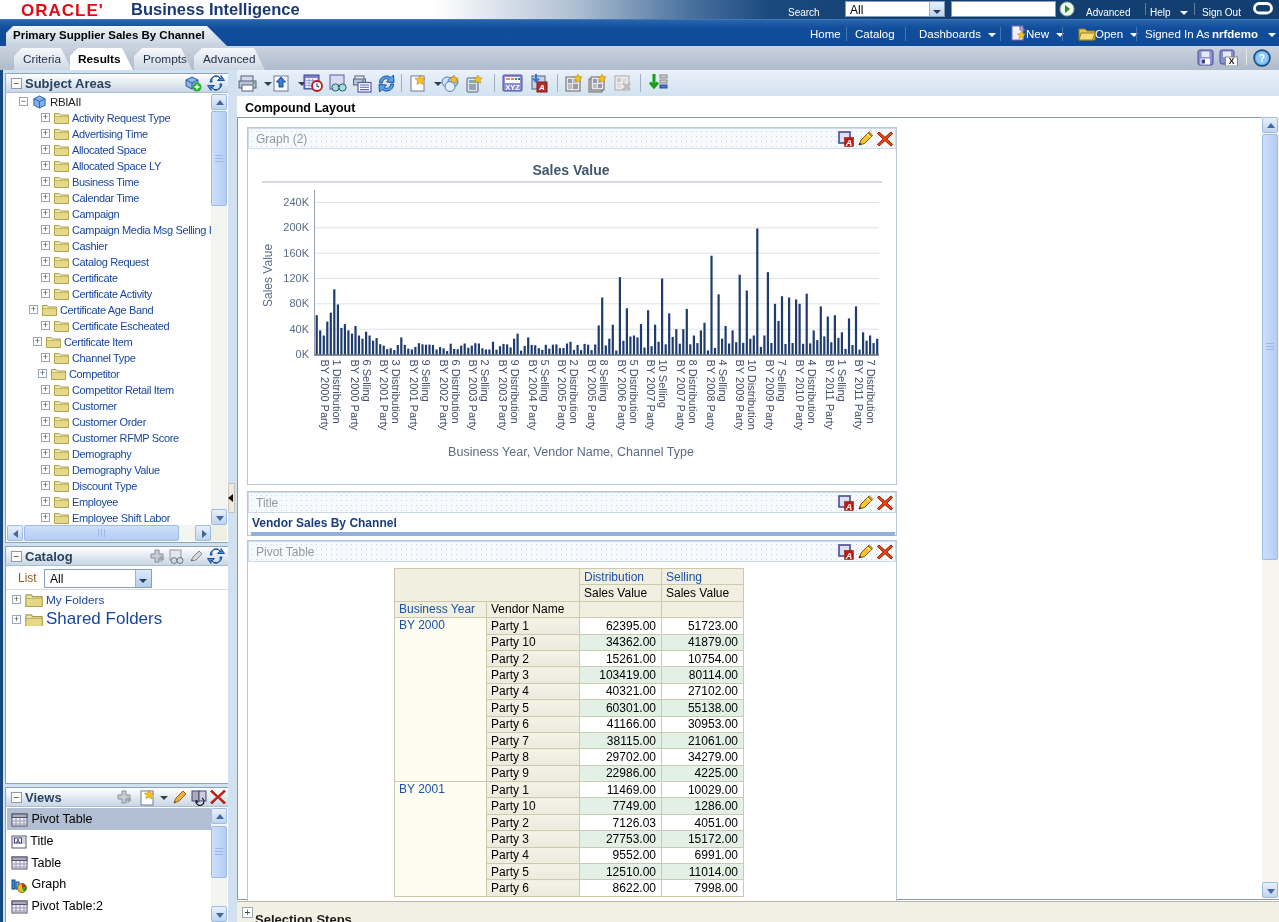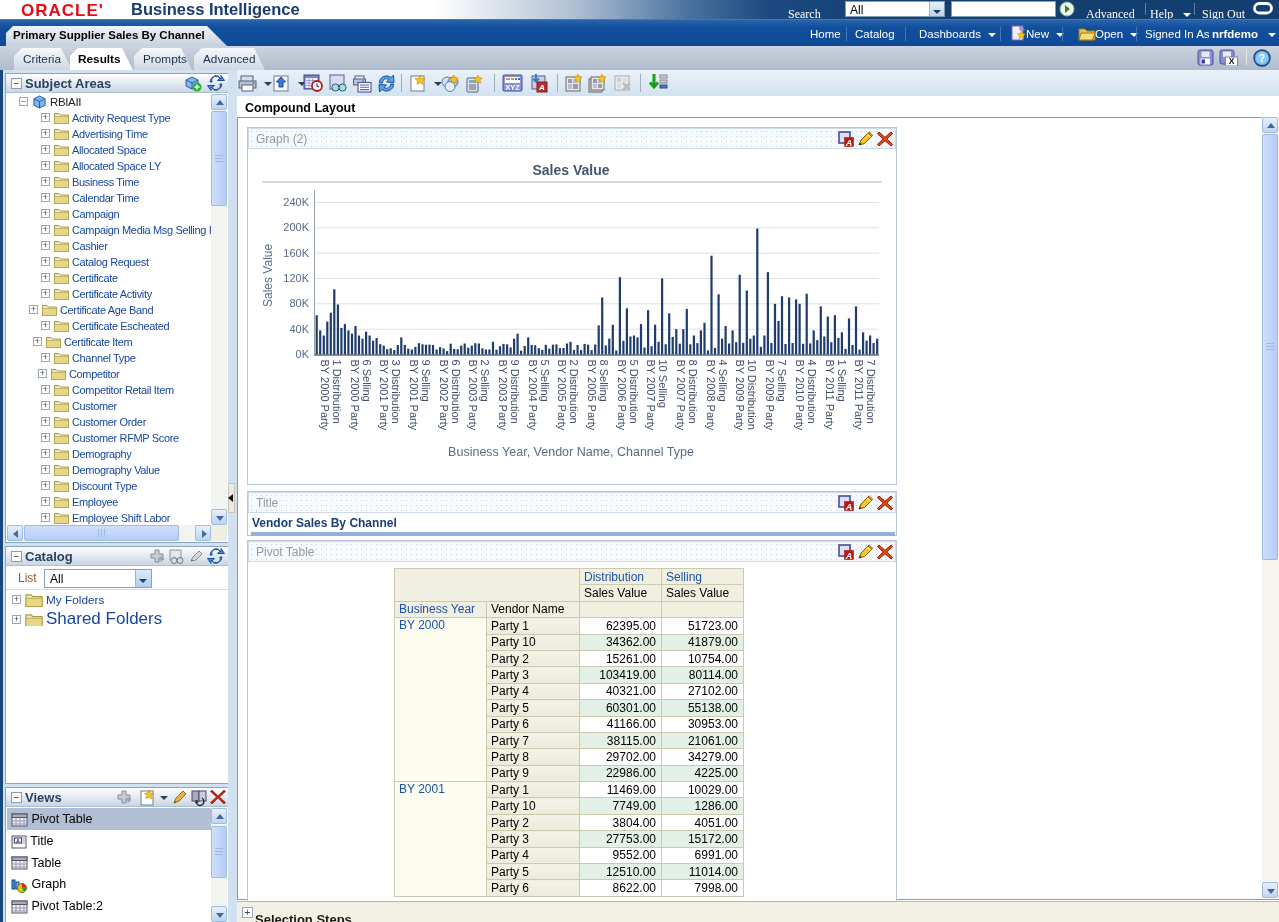--- a/index.html
+++ b/index.html
@@ -3,21 +3,21 @@
 * { margin:0; padding:0; box-sizing:border-box; }
 body { width:1279px; height:922px; overflow:hidden; position:relative; background:#fff;
   font-family:"Liberation Sans", sans-serif; font-size:12px; }
 .abs { position:absolute; }
 
 
 #r1 { left:0; top:0; width:1279px; height:19px;
  background:linear-gradient(to right,#fff 0%,#fff 34%,#aebfd3 45%,#49719e 54%,#1c4a80 60%,#133e70 70%,#133e70 100%); }
 #r1 .logo { position:absolute; left:21px; top:1px; color:#e00d19; font-size:17px; font-weight:bold; letter-spacing:1px; font-family:"Liberation Sans",sans-serif; }
 #r1 .bi { position:absolute; left:131px; top:0px; color:#1a3b72; font-size:16.5px; font-weight:bold; }
-#r1 .wt { position:absolute; top:7px; color:#fff; font-size:12px; white-space:nowrap;font-family:Liberation Serif, serif; }
+#r1 .wt { position:absolute; top:7px; color:#fff; font-size:10px; white-space:nowrap; }
 .vsep1 { position:absolute; top:3px; width:1px; height:12px; background:#5e7ea8; }
 
 
 #sel { position:absolute; left:845px; top:1px; width:100px; height:16px; background:#fff; border:1px solid #7f9db9; }
 #sel .t { position:absolute; left:4px; top:1px; color:#000; }
 #sel .ar { position:absolute; right:0; top:0; width:15px; height:14px; background:linear-gradient(#e6f0fb,#bcd4ef); border-left:1px solid #9ab4d4; }
 #inp { position:absolute; left:951px; top:1px; width:105px; height:16px; background:#fff; border:1px solid #7f9db9; }
 
 
 #r2 { left:0; top:19px; width:1279px; height:27px; background:linear-gradient(#2a65ab,#114e9c 30%,#0e4a97); border-top:1px solid #3f79bd; }
@@ -906,21 +906,21 @@
             <td class="v">11469.00</td>
             <td class="v">10029.00</td>
           </tr>
           <tr class="g">
             <td class="pn">Party 10</td>
             <td class="v">7749.00</td>
             <td class="v">1286.00</td>
           </tr>
           <tr>
             <td class="pn">Party 2</td>
-            <td class="v">3804.00</td>
+            <td class="v">7126.03</td>
             <td class="v">4051.00</td>
           </tr>
           <tr class="g">
             <td class="pn">Party 3</td>
             <td class="v">27753.00</td>
             <td class="v">15172.00</td>
           </tr>
           <tr>
             <td class="pn">Party 4</td>
             <td class="v">9552.00</td>

